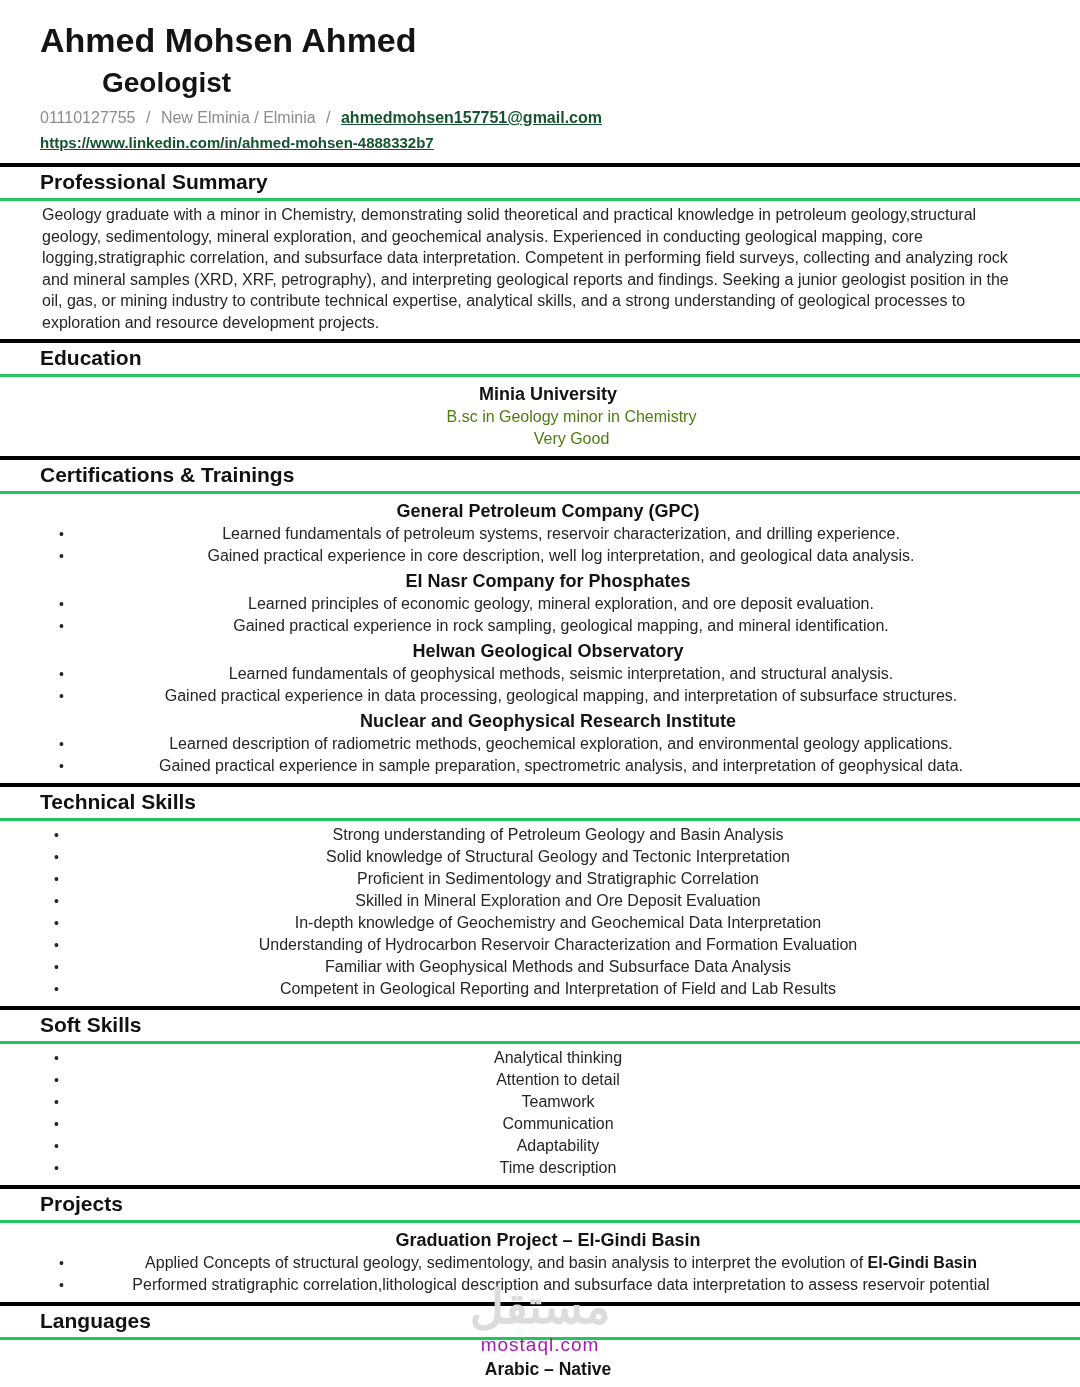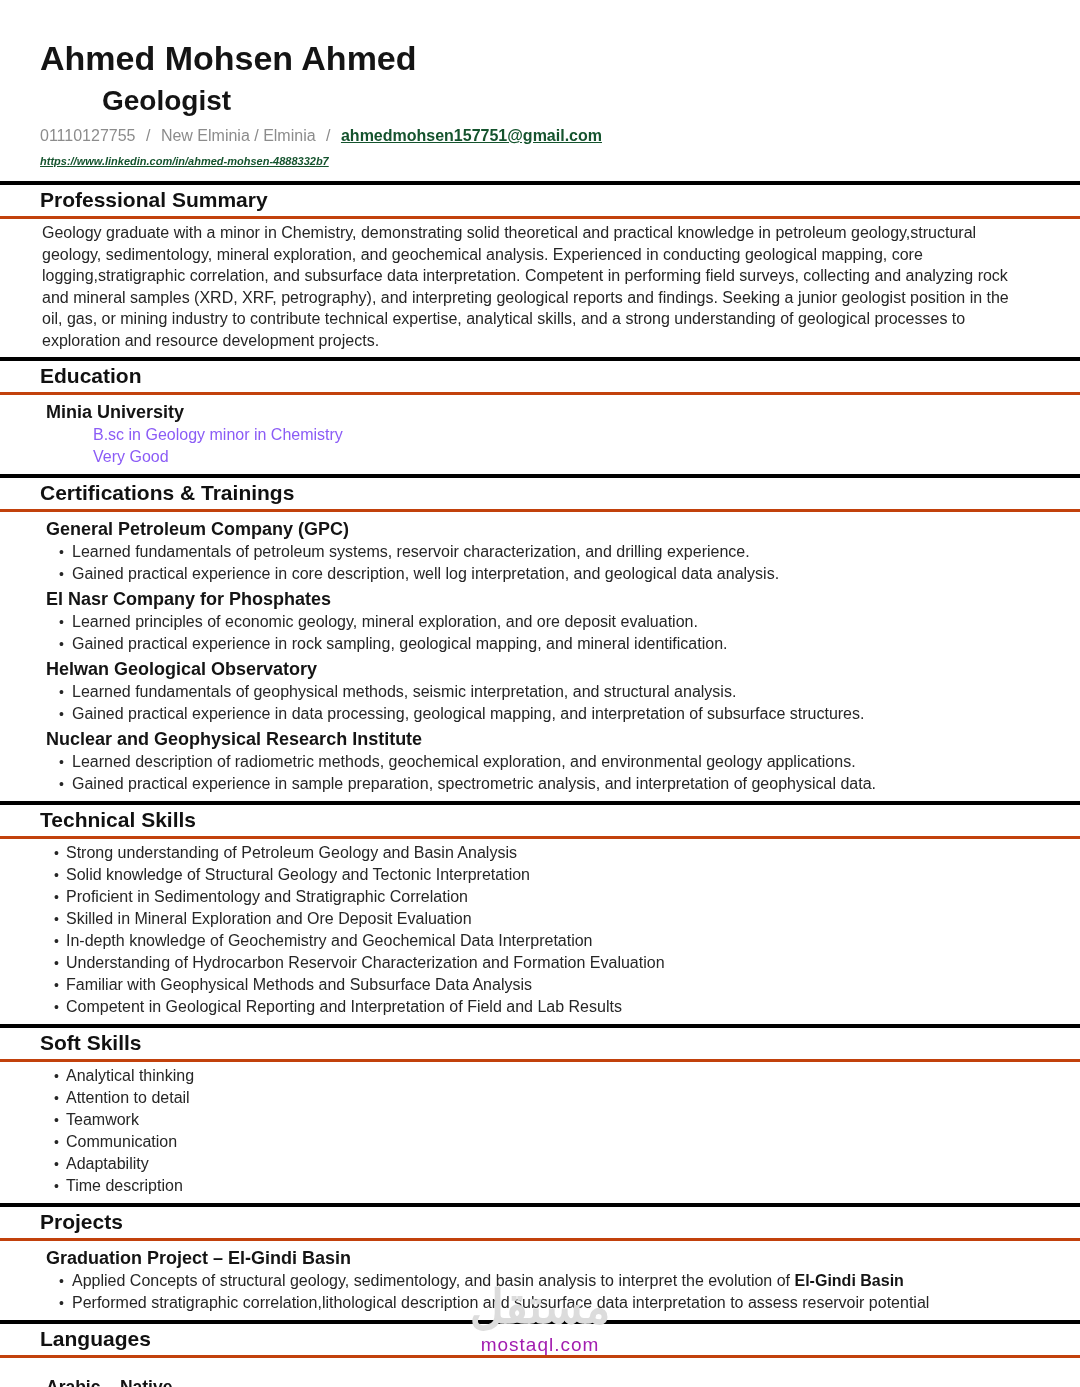--- a/index.html
+++ b/index.html
@@ -5,49 +5,49 @@
   html,body{margin:0;padding:0;background:#ffffff;}
   .page{
     position:relative;
     width:1080px;height:1387px;
     background:#ffffff;
     font-family:"Liberation Sans", sans-serif;
     color:#1c1c1c;
     overflow:hidden;
   }
   
-  .hdr{padding:38px 40px 0 40px;}
+  .hdr{padding:20px 40px 0 40px;}
   .name{font-size:34px;font-weight:700;color:#141414;line-height:40px;}
   .job-title{font-size:28px;font-weight:700;color:#141414;line-height:30px;margin:8px 0 0 62px;}
   .contact{font-size:16px;color:#8c8c8c;margin-top:10px;line-height:20px;}
   .contact .sep{margin:0 6px;color:#8c8c8c;}
   a.doc-link, .doc-link{
     color:#14532d;font-weight:600;text-decoration:underline;cursor:pointer;
   }
-  .linkedin-row{margin-top:5px;font-size:11px;line-height:20px;font-style:italic;}
+  .linkedin-row{margin-top:5px;font-size:15px;line-height:20px;}
   
   .sec-head{
     border-top:4px solid #000;
-    border-bottom:3px solid #c2410c;
+    border-bottom:3px solid #22c55e;
     padding:2px 0 3px 40px;
     font-size:21px;font-weight:700;color:#111;
     line-height:26px;
   }
-  .sec-body{padding:3px 30px 6px 0;}
+  .sec-body{padding:3px 30px 6px 0;text-align:center;}
   
   .para{
     font-size:16px;line-height:21.5px;color:#262626;
     padding:3px 62px 6px 42px;text-align:left;
   }
   .subhead{
     font-size:18px;font-weight:700;color:#141414;
     padding-left:46px;line-height:24px;margin-top:2px;
   }
   .plain-line{
-    font-size:16px;color:#8b5cf6;padding-left:58px;line-height:22px;margin-left:35px;
+    font-size:16px;color:#4d7c0f;padding-left:58px;line-height:22px;margin-left:35px;
   }
   .bullet{
     position:relative;font-size:16px;color:#262626;
     padding-left:72px;line-height:22px;
   }
   .bullet::before{
     content:"\2022";position:absolute;left:59px;top:0;
     font-size:14px;color:#262626;
   }
   .bullet.tight{padding-left:66px;}

